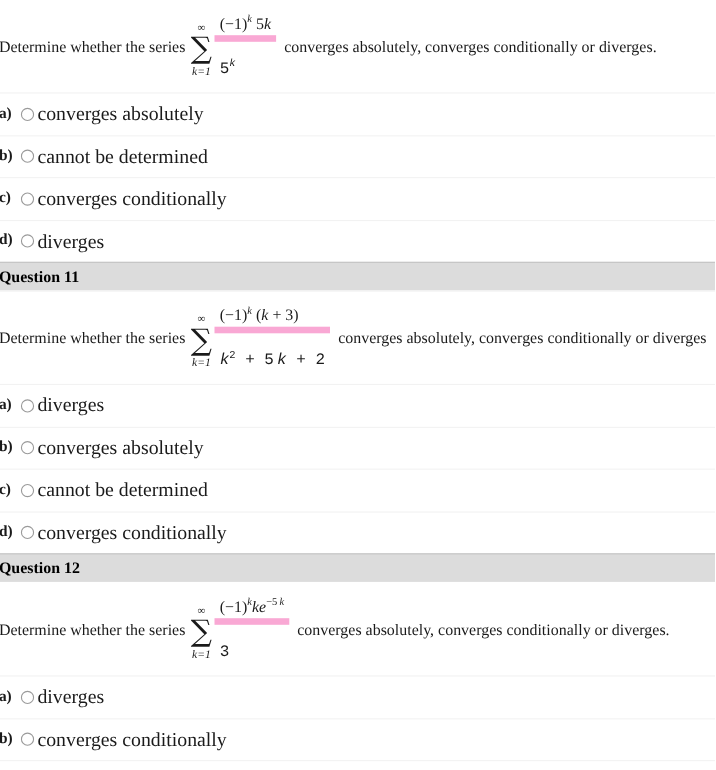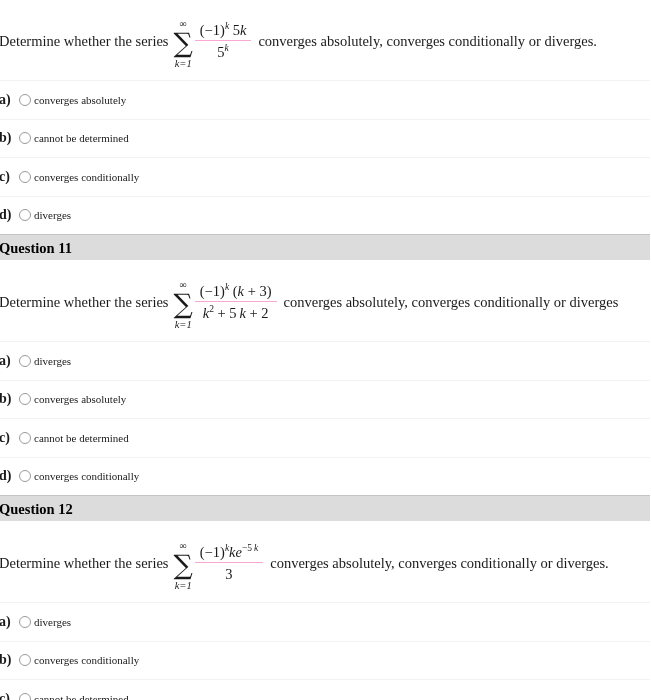--- a/index.html
+++ b/index.html
@@ -81,39 +81,40 @@
   .sigma-bot {
     font-size: 10.5px;
     line-height: 10px;
     height: 11px;
     font-style: italic;
     margin-top: 12px;
   }
   .frac {
     display: inline-block;
     vertical-align: middle;
-    text-align: center;
+    text-align: left;
     margin: 0 2px;
     position: relative;
     top: 0px;
   }
   .frac .num {
     display: block;
     padding: 0 5px 1px 5px;
     font-size: 14.5px;
     line-height: 17px;
     white-space: nowrap;
   }
   .frac .den {
     display: block;
-    border-top: 1px solid #f9a8d4;
-    padding: 2px 5px 0 5px;
+    border-top: 6px solid #f9a8d4;
+    padding: 16px 5px 0 5px;
     font-size: 14.5px;
     line-height: 18px;
     white-space: nowrap;
+    font-family: Liberation Mono, monospace;
   }
   .it { font-style: italic; }
   sup.ex {
     font-size: 9.5px;
     vertical-align: super;
     line-height: 0;
     font-style: italic;
   }
   sup.exn {
     font-size: 9.5px;
@@ -142,21 +143,21 @@
     width: 12px;
     height: 12px;
     border: 1px solid #9a9a9a;
     border-radius: 50%;
     background: #ffffff;
     flex: 0 0 auto;
     margin-right: 3px;
     box-sizing: border-box;
   }
   .opt-label {
-    font-size: 11px;
+    font-size: 18px;
     white-space: nowrap;
     text-align: right;
   }
 </style>
 </head>
 <body>
 
 <div class="page">
   <div class="shift">
 

